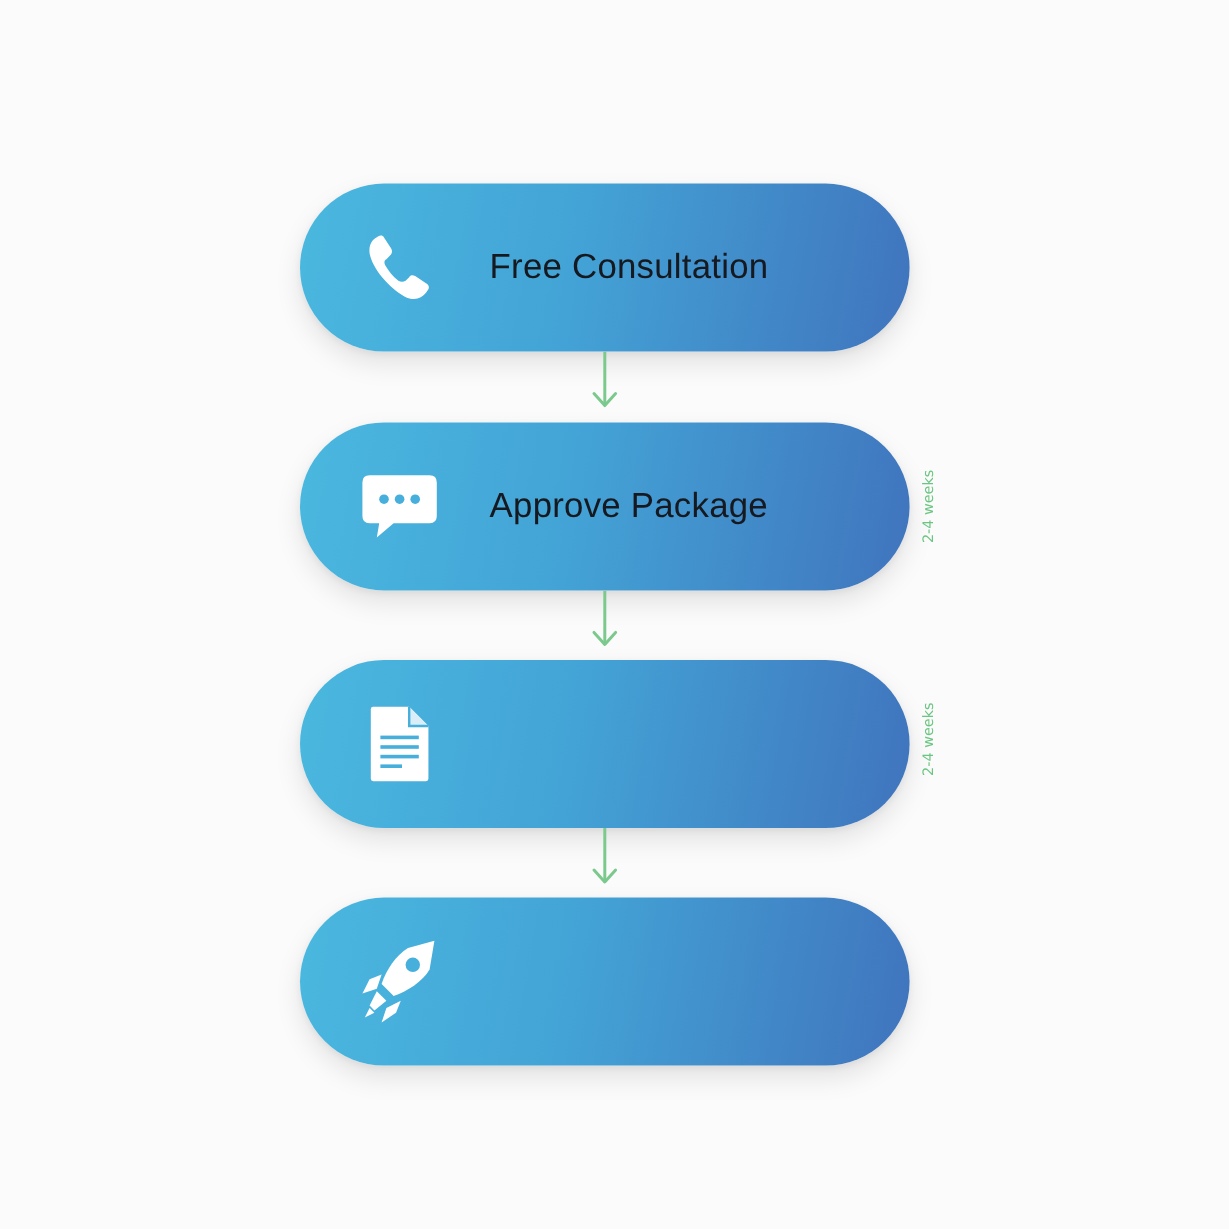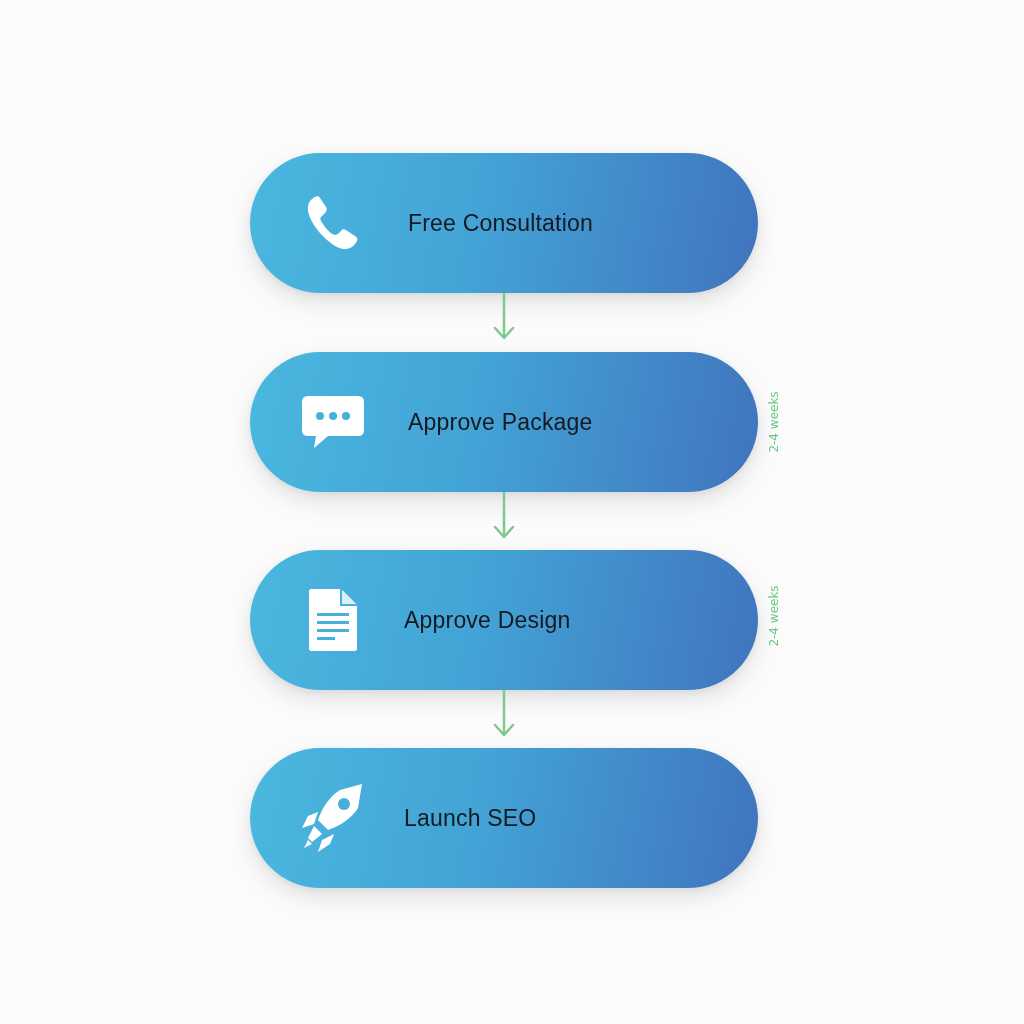--- a/index.html
+++ b/index.html
@@ -13,21 +13,21 @@
     border-radius:70px;
     background:linear-gradient(100deg, #4ab8df 0%, #43a3d6 45%, #4074bd 100%);
     box-shadow:0 10px 22px rgba(0,0,0,0.10), 0 2px 6px rgba(0,0,0,0.06);
   }
   .step .icon {
     position:absolute; left:48px; top:38px; width:70px; height:64px;
     display:flex; align-items:center; justify-content:center;
   }
   .step .label {
     position:absolute; top:0; height:140px; line-height:140px;
-    font-size:23px; color:#16191f; letter-spacing:0.2px;
+    font-size:29px; color:#16191f; letter-spacing:0.2px;
   }
   .arrow { position:absolute; left:492px; width:24px; height:58px; }
   .duration {
     position:absolute; left:760px; width:28px; height:80px;
     display:flex; align-items:center; justify-content:center;
   }
   .duration span {
     transform:rotate(-90deg); white-space:nowrap;
     color:#6cc683; font-size:12px; font-family:"DejaVu Sans", sans-serif;
   }
@@ -75,21 +75,20 @@
     <div class="icon">
       <svg width="52" height="66" viewBox="0 0 52 66">
         <path d="M4 2 H34 L50 18 V62 Q50 64 48 64 H4 Q2 64 2 62 V4 Q2 2 4 2 Z" fill="#ffffff"></path>
         <path d="M34 2 V18 H50" fill="#d9eef8" stroke="#47afdc" stroke-width="2"></path>
         <rect x="10" y="26" width="32" height="3" fill="#47afdc"></rect>
         <rect x="10" y="34" width="32" height="3" fill="#47afdc"></rect>
         <rect x="10" y="42" width="32" height="3" fill="#47afdc"></rect>
         <rect x="10" y="50" width="18" height="3" fill="#47afdc"></rect>
       </svg>
     </div>
-    <div class="label" style="left:154px;">Approve Design</div>
   </div>
   <div class="duration" style="top:576px;">
     <span>2-4 weeks</span>
   </div>
 
   <svg class="arrow" style="top:690px;" viewBox="0 0 24 58">
     <line x1="12" y1="0" x2="12" y2="44" stroke="#7cc98e" stroke-width="2.5"></line>
     <polyline points="3,35 12,45 21,35" fill="none" stroke="#7cc98e" stroke-width="2.5" stroke-linecap="round" stroke-linejoin="round"></polyline>
   </svg>
 
@@ -97,16 +96,15 @@
     <div class="icon">
       <svg width="66" height="72" viewBox="0 0 66 72">
         <path d="M62 2 L40 8 C30 14 22 26 18 38 L28 48 C40 44 52 36 58 26 Z" fill="#ffffff"></path>
         <circle cx="44" cy="22" r="6" fill="#47afdc"></circle>
         <path d="M18 30 L8 34 L2 46 L14 42 Z" fill="#ffffff"></path>
         <path d="M34 52 L30 62 L18 70 L22 58 Z" fill="#ffffff"></path>
         <path d="M14 44 L22 52 L12 60 L8 56 Z" fill="#ffffff"></path>
         <path d="M8 58 L4 66 L12 62 Z" fill="#ffffff"></path>
       </svg>
     </div>
-    <div class="label" style="left:154px;">Launch SEO</div>
   </div>
 
 </div>
 
 </body></html>

